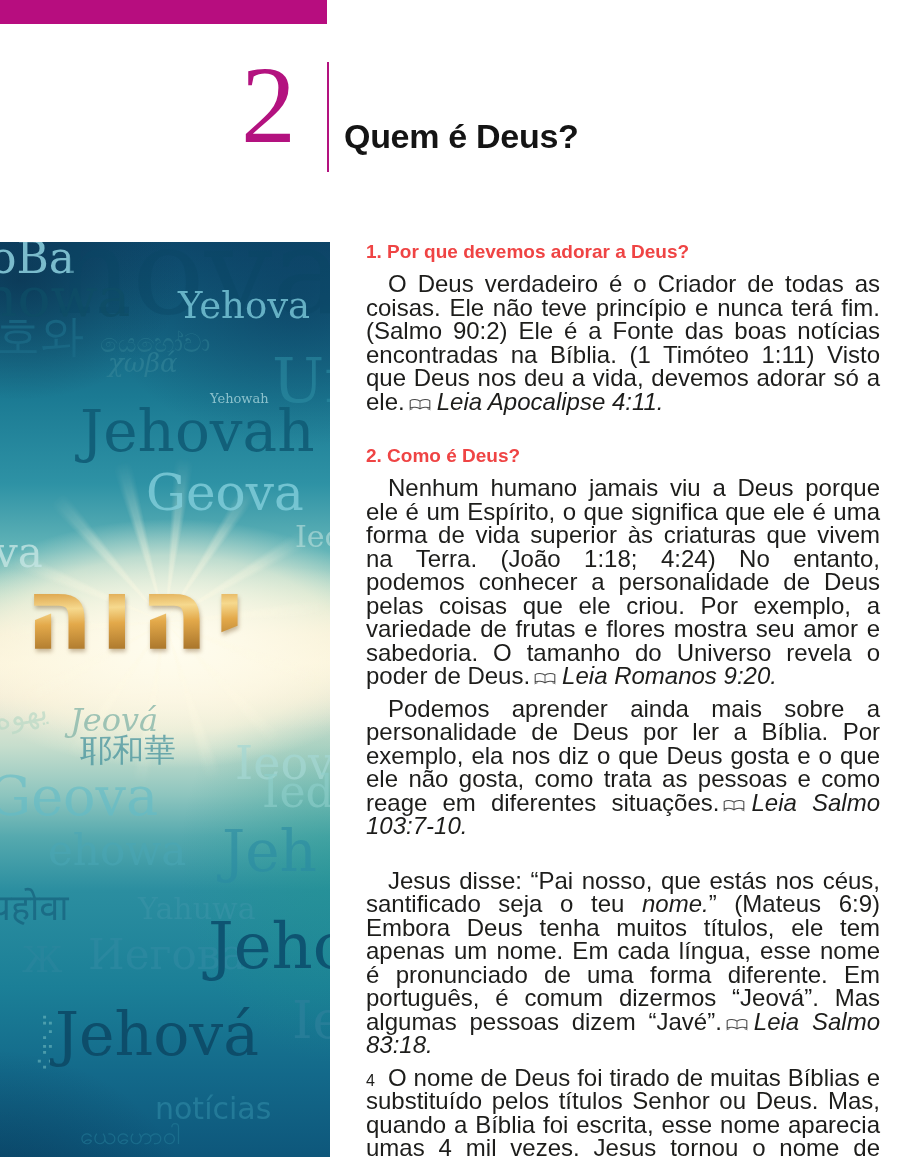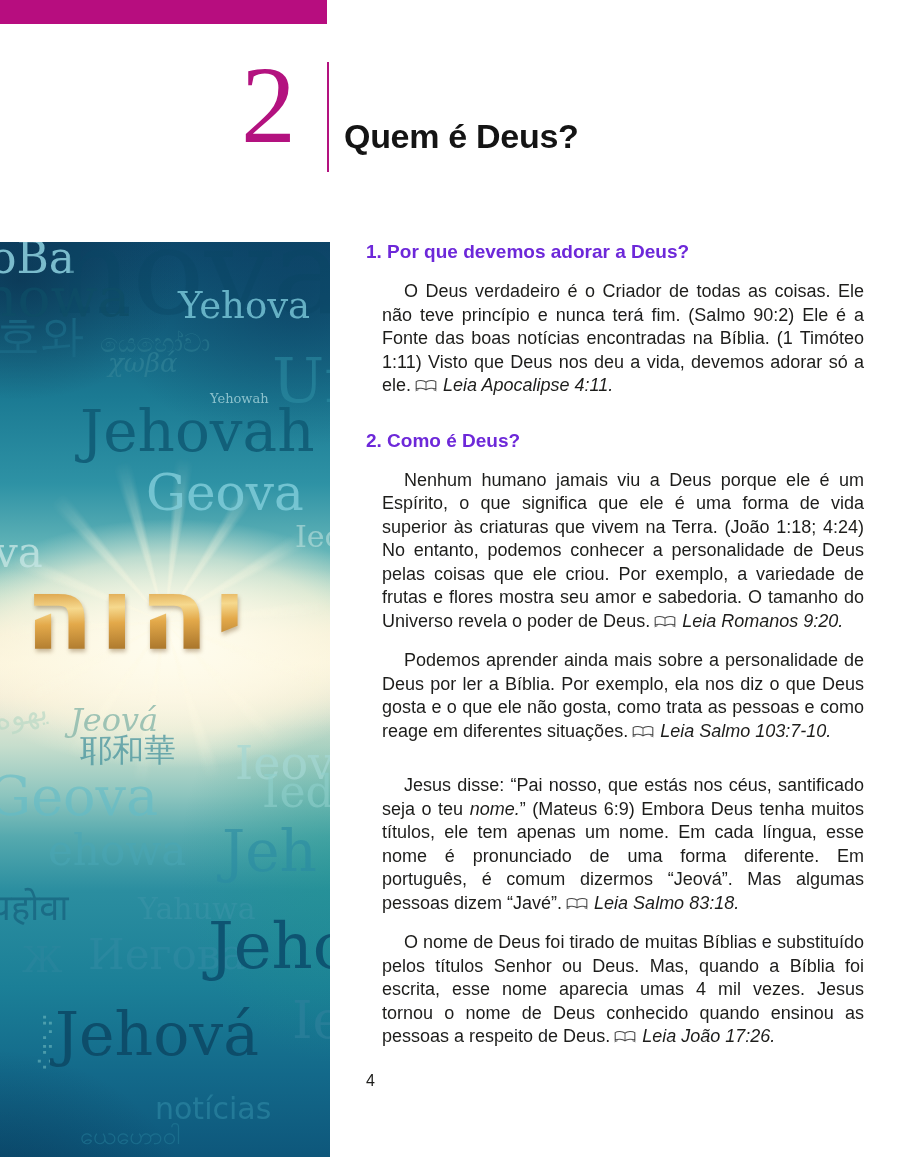--- a/index.html
+++ b/index.html
@@ -43,22 +43,22 @@
   .tetra{
     position:absolute;left:25px;top:318px;width:280px;text-align:left;
     font-family:"DejaVu Sans",sans-serif;font-weight:bold;font-size:100px;line-height:1.1;
     letter-spacing:6px;
     background:linear-gradient(178deg,#a06a22 5%,#d89a3e 25%,#f6d98e 42%,#e3a94a 55%,#8f5e1d 90%);
     -webkit-background-clip:text;background-clip:text;color:transparent;
     filter:drop-shadow(1px 3px 2px rgba(100,60,10,.35));
   }
   
   .content{position:absolute;left:366px;top:240px;width:514px;text-align:justify}
-  .content h3{font-size:19px;line-height:24px;margin:0 0 8px;text-align:left;color:#6d28d9}
-  .content p{font-size:18px;line-height:23.5px;margin:16px;text-indent:22px}
+  .content h3{font-size:19px;line-height:24px;margin:0 0 8px;text-align:left;color:#ef4444}
+  .content p{font-size:24px;line-height:23.5px;margin:0;text-indent:22px}
   .content p + p{margin-top:9px}
   .content section + section{margin-top:31px}
   .content em{font-style:italic}
   .content .ref{font-style:italic;margin-left:3px}
   .book-icon{display:inline-block;vertical-align:-1px;margin:0 3px 0 4px}
   .page-num{position:absolute;left:366px;top:1072px;font-size:16px;color:#1d1d1b}
 </style>
 </head>
 <body>
 

